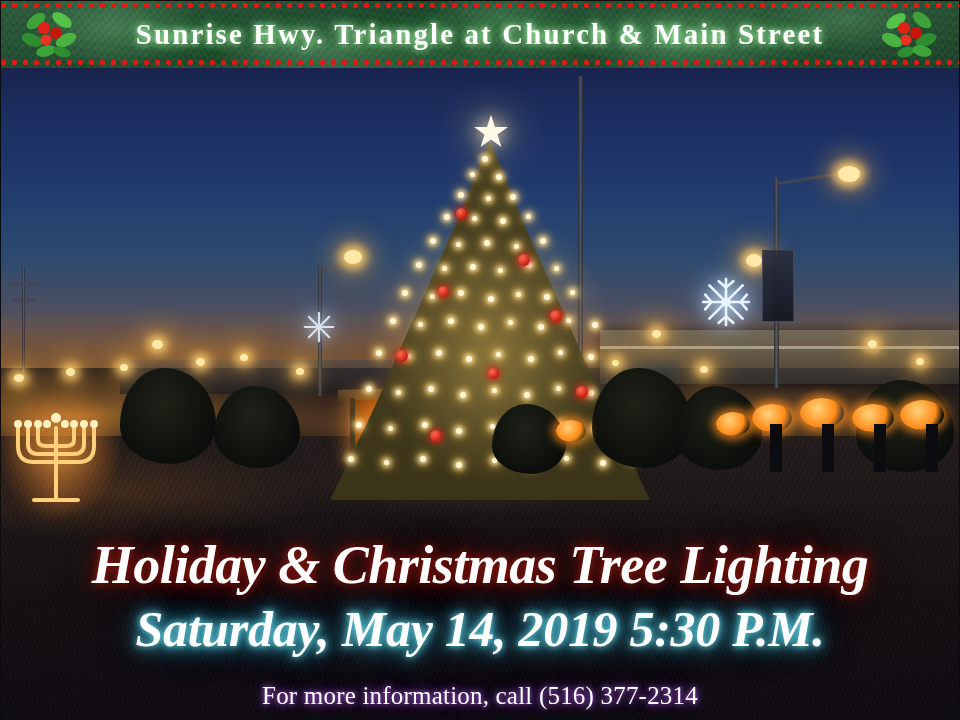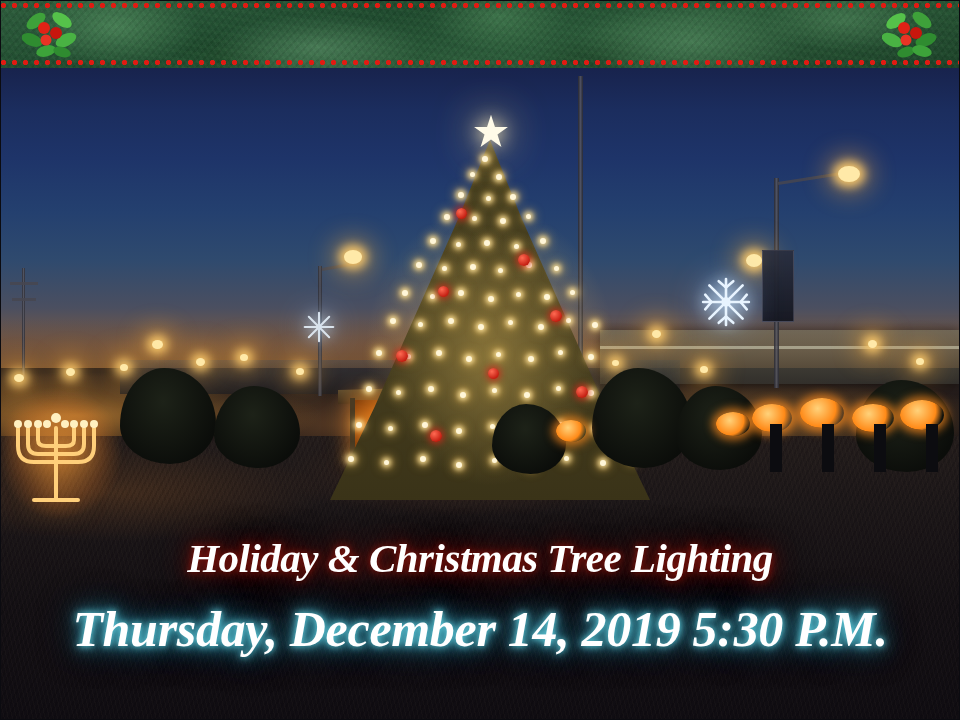--- a/index.html
+++ b/index.html
@@ -312,21 +312,21 @@
     white-space: nowrap;
     z-index: 20;
     text-shadow:
       0 0 7px rgba(140,22,14,.98),
       0 0 16px rgba(120,18,12,.92),
       0 0 28px rgba(95,14,10,.8),
       0 0 44px rgba(70,10,8,.6),
       1px 1px 1px rgba(0,0,0,.5);
   }
   .headline-1 { top: 481px; font-size: 54px; letter-spacing: -0.5px; }
-  .headline-2 { top: 534px; font-size: 41px; letter-spacing: -0.5px; }
+  .headline-2 { top: 534px; font-size: 54px; letter-spacing: -0.5px; }
 
   .dateline {
     position: absolute;
     left: 0; top: 600px;
     width: 960px;
     text-align: center;
     color: #ffffff;
     font-family: "Liberation Serif", "DejaVu Serif", serif;
     font-weight: bold;
     font-style: italic;
@@ -578,21 +578,22 @@
     <div class="cluster" style="left:716px; top:344px; width:34px; height:24px;"></div>
     <div class="cluster" style="left:556px; top:352px; width:30px; height:22px;"></div>
 
     <div class="pole" style="left:770px; top:356px; width:12px; height:48px; background:#0c0c10;"></div>
     <div class="pole" style="left:822px; top:356px; width:12px; height:48px; background:#0c0c10;"></div>
     <div class="pole" style="left:874px; top:356px; width:12px; height:48px; background:#0c0c10;"></div>
     <div class="pole" style="left:926px; top:356px; width:12px; height:48px; background:#0c0c10;"></div>
   </div>
 
   <div class="headline headline-2">Holiday &amp; Christmas Tree Lighting</div>
-  <div class="dateline">Thursday, December  14, 2019  5:30  P.M.</div>
+  <div class="dateline">Saturday, May  14, 2019  5:30  P.M.</div>
+  <div class="footer-note">For more information, call (516) 377-2314</div>
 
   <div class="banner">
     <div class="banner-noise"></div>
   </div>
   <div class="dots dots-top"></div>
   <div class="dots dots-bottom"></div>
 
   <svg class="holly holly-left" viewBox="0 0 56 54">
     <g>
       <ellipse cx="14" cy="14" rx="11" ry="6" fill="#3ea13a" transform="rotate(-38 14 14)"></ellipse>
@@ -614,15 +615,16 @@
       <ellipse cx="10" cy="33" rx="11" ry="6" fill="#49b243" transform="rotate(26 10 33)"></ellipse>
       <ellipse cx="44" cy="33" rx="11" ry="6" fill="#2f8c30" transform="rotate(-22 44 33)"></ellipse>
       <ellipse cx="24" cy="45" rx="9" ry="5" fill="#2f8c30" transform="rotate(-18 24 45)"></ellipse>
       <ellipse cx="40" cy="44" rx="10" ry="5.5" fill="#3da33a" transform="rotate(14 40 44)"></ellipse>
       <circle cx="22" cy="21" r="6" fill="#e02216"></circle>
       <circle cx="34" cy="26" r="6" fill="#c8160d"></circle>
       <circle cx="24" cy="33" r="5.5" fill="#e83325"></circle>
     </g>
   </svg>
 
+  <div class="banner-title">Sunrise Hwy. Triangle at Church &amp; Main Street</div>
 
   <div class="edge-frame"></div>
 </div>
 
 </body></html>

